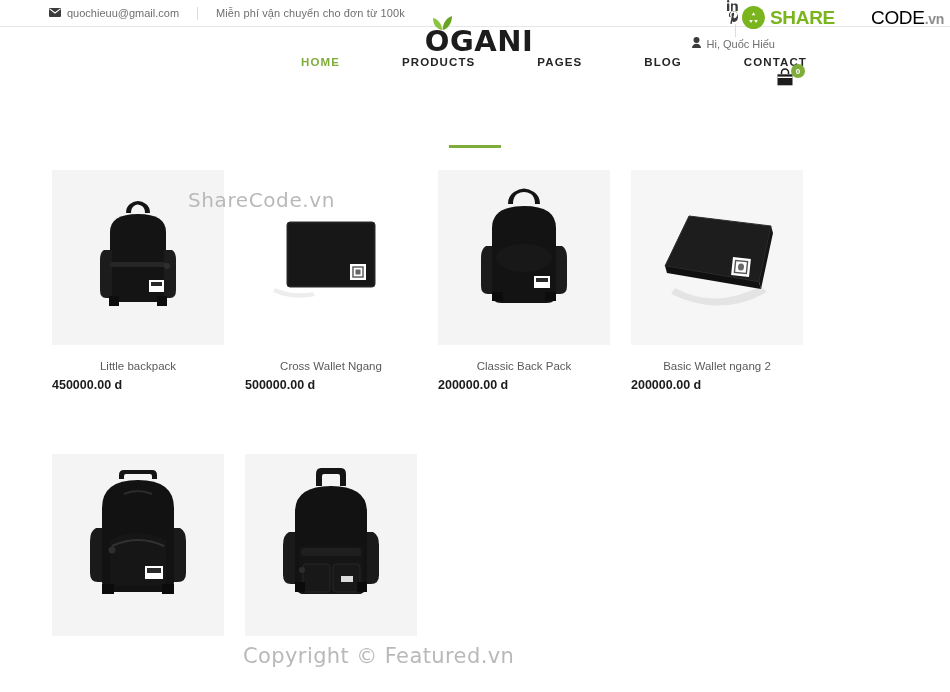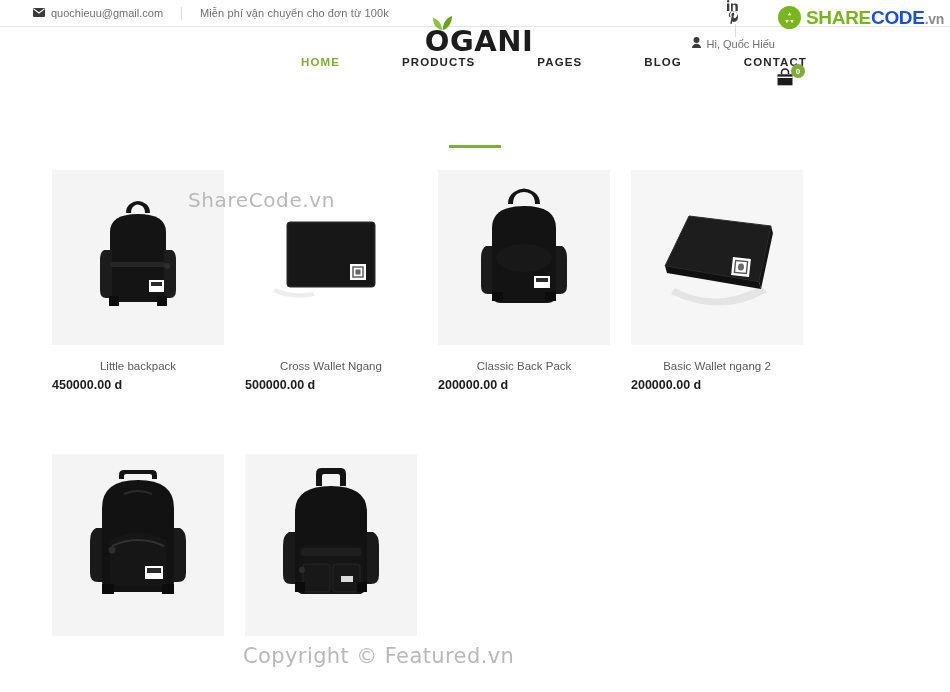--- a/index.html
+++ b/index.html
@@ -10,21 +10,21 @@
     overflow: hidden;
     position: relative;
   }
 
   
   .topbar {
     height: 27px;
     border-bottom: 1px solid #e6e6e6;
     display: flex;
     align-items: center;
-    padding: 0 20px 0 33px;
+    padding: 0 20px 0 49px;
     font-size: 11px;
     color: #6f6f6f;
     position: relative;
   }
   .tb-left { display: flex; align-items: center; }
   .tb-email { display: flex; align-items: center; gap: 6px; white-space: nowrap; }
   .tb-sep {
     width: 1px; height: 13px; background: #dcdcdc;
     margin: 0 18px;
   }
@@ -56,21 +56,21 @@
     z-index: 60;
     pointer-events: none;
   }
   .sc-mark {
     width: 23px; height: 23px; border-radius: 50%;
     background: #7ab51d;
     display: flex; align-items: center; justify-content: center;
   }
   .sc-text { font-size: 19px; font-weight: bold; letter-spacing: -.3px; line-height: 1; }
   .sc-share { color: #7ab51d; }
-  .sc-code { color: #1d4ed8; font-weight: bold; }
+  .sc-code { color: #000000; font-weight: normal; margin-left: 36px; }
   .sc-vn { color: #8d8d8d; font-size: 14px; font-weight: bold; }
 
   
   .header {
     height: 63px;
     display: flex; align-items: center;
     padding: 0 20px 0 28px;
     position: relative;
     flex-direction: column;
   }

